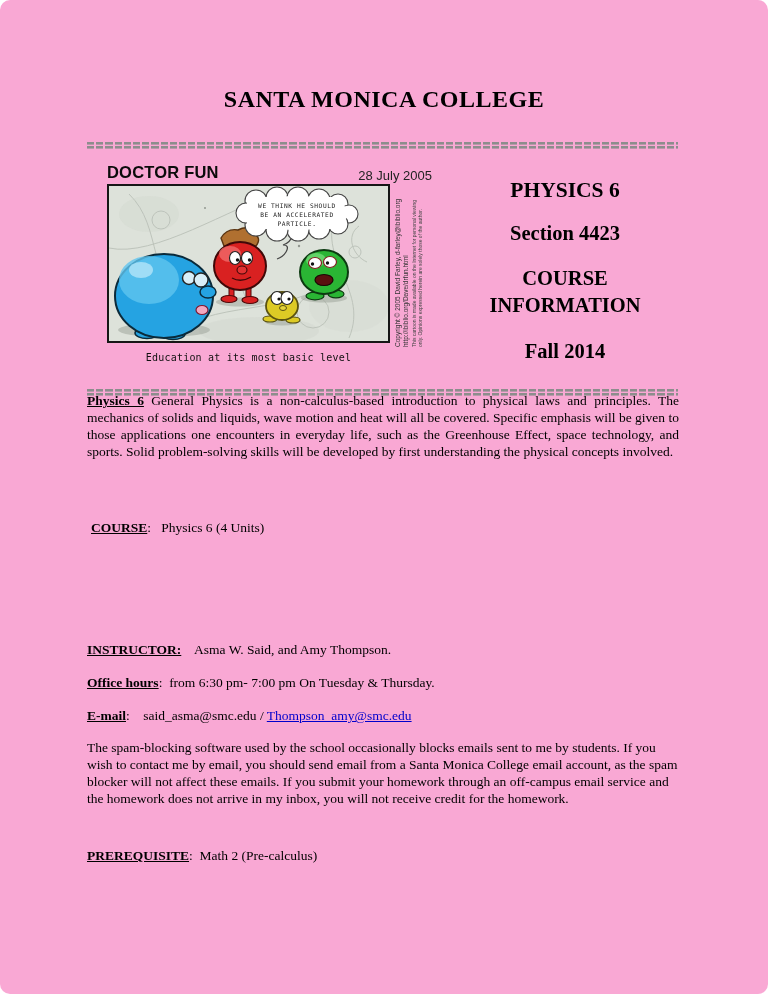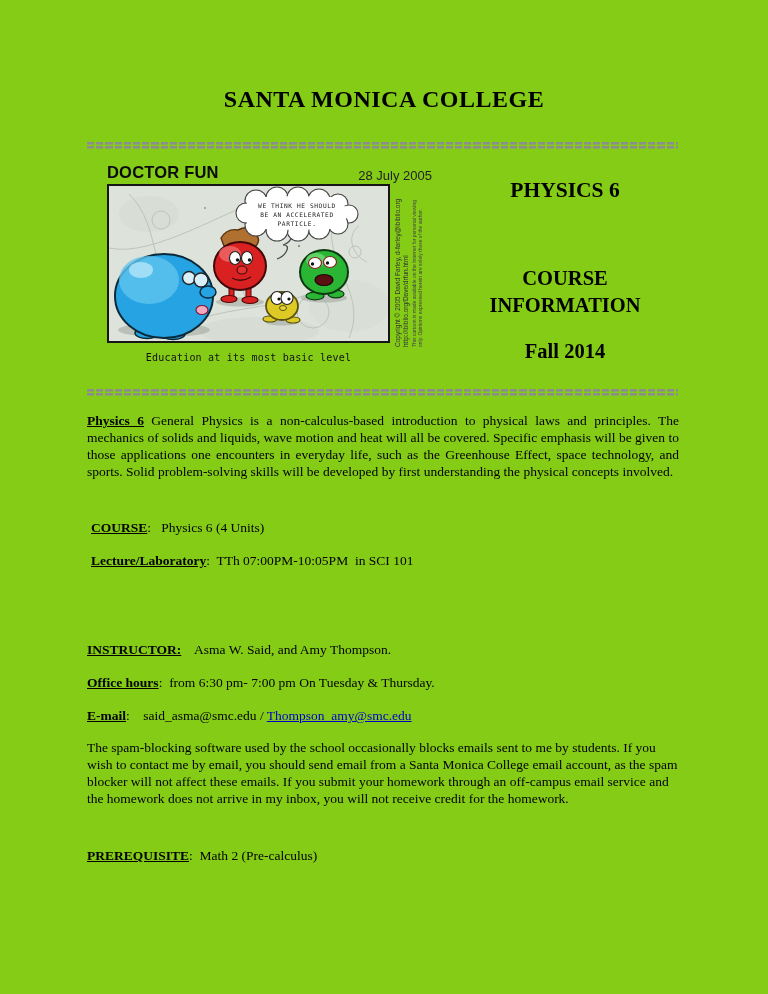--- a/index.html
+++ b/index.html
@@ -1,18 +1,18 @@
 <!DOCTYPE html>
 <html><head>
 <meta charset="utf-8">
 <style>
   html,body{margin:0;padding:0;background:#ffffff;}
   body{width:768px;height:994px;position:relative;overflow:hidden;
        font-family:"Liberation Serif", serif;color:#000;}
-  .page{position:absolute;inset:0;background:#84cc16;}
+  .page{position:absolute;inset:0;background:#f9a8d4;border-radius:10px;}
 
   .title{position:absolute;top:86px;left:0;width:768px;margin:0;text-align:center;
          font-family:"Liberation Serif", serif;font-weight:bold;font-size:24px;letter-spacing:.5px;}
 
   .divider{position:absolute;left:87px;width:591px;height:9px;
     background-image:
       repeating-linear-gradient(90deg,#8d8d8d 0 7.2px, rgba(0,0,0,0) 7.2px 9.2px),
       repeating-linear-gradient(90deg,#8d8d8d 0 7.2px, rgba(0,0,0,0) 7.2px 9.2px);
     background-size:100% 2.6px,100% 2.6px;background-position:0 1px,0 5.2px;background-repeat:no-repeat;}
   .divider-1{top:141px;}
@@ -42,21 +42,21 @@
   .ch-2{top:46px;}
   .ch-3{top:91px;}
   .ch-4{top:118px;}
   .ch-5{top:164px;}
 
   
   .bodyline,.para{position:absolute;left:87px;width:592px;margin:0;
                   font-size:13.5px;line-height:17px;font-family:"Liberation Serif", serif;}
   .bodyline{white-space:pre-wrap;}
   .lbl{font-weight:bold;text-decoration:underline;}
-  .para-intro{top:412px;text-align:justify;}
+  .para-intro{top:392px;text-align:justify;}
   .line-course{top:519px;padding-left:4px;}
   .line-lecture{top:552px;padding-left:4px;}
   .line-required{top:586px;padding-left:4px;}
   .line-instructor{top:641px;}
   .line-office{top:674px;}
   .line-email{top:707px;white-space:pre-wrap;}
   .para-spam{top:739px;}
   .line-prereq{top:847px;}
   a.email-link{}
 </style>
@@ -182,32 +182,32 @@
     <div class="credit-fine">
       <span>This cartoon is made available on the Internet for personal viewing</span><br>
       <span>only. Opinions expressed herein are solely those of the author.</span>
     </div>
   </div>
 
   <div class="comic-caption">Education at its most basic level</div>
 
   <div class="course-header">
     <div class="ch-line ch-1">PHYSICS 6</div>
+    <div class="ch-line ch-2">Section 4423</div>
     <div class="ch-line ch-3">COURSE</div>
     <div class="ch-line ch-4">INFORMATION</div>
     <div class="ch-line ch-5">Fall 2014</div>
   </div>
 
   <div class="divider divider-2"></div>
 
   <p class="para para-intro"><span class="lbl">Physics 6</span><span> General Physics is a non-calculus-based introduction to physical laws and principles.  The mechanics of solids and liquids, wave motion and heat will all be covered. Specific emphasis will be given to those applications one encounters in everyday life, such as the Greenhouse Effect, space technology, and sports. Solid problem-solving skills will be developed by first understanding the physical concepts involved.</span></p>
 
   <p class="bodyline line-course"><span class="lbl">COURSE</span><span>:   Physics 6 (4 Units)</span></p>
 
-  <p class="bodyline line-lecture"><span class="lbl">Lecture/Laboratory</span><span>:  TTh 07:00PM-10:05PM  in SCI 101</span></p>
 
 
   <p class="bodyline line-instructor"><span class="lbl">INSTRUCTOR:</span><span>    Asma W. Said, and Amy Thompson.</span></p>
 
   <p class="bodyline line-office"><span class="lbl">Office hours</span><span>:  from 6:30 pm- 7:00 pm On Tuesday &amp; Thursday.</span></p>
 
   <p class="bodyline line-email"><span class="lbl">E-mail</span><span>:    said_asma@smc.edu / </span><a href="#" class="email-link" style="color: rgb(0, 0, 204);">Thompson_amy@smc.edu</a></p>
 
   <p class="para para-spam">The spam-blocking software used by the school occasionally blocks emails sent to me by students. If you wish to contact me by email, you should send email from a Santa Monica College email account, as the spam blocker will not affect these emails. If you submit your homework through an off-campus email service and the homework does not arrive in my inbox, you will not receive credit for the homework.</p>
 

